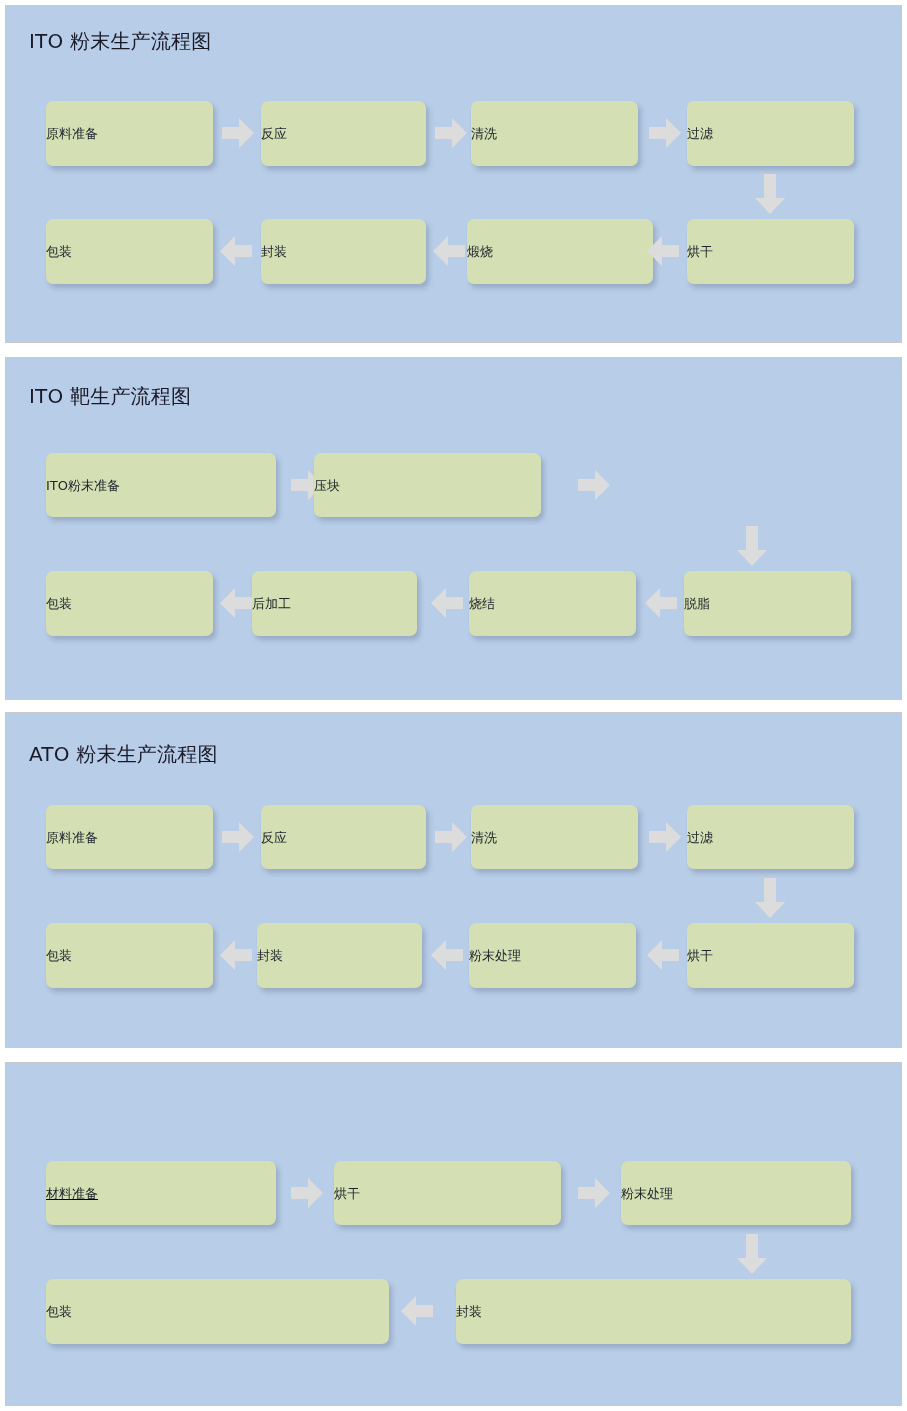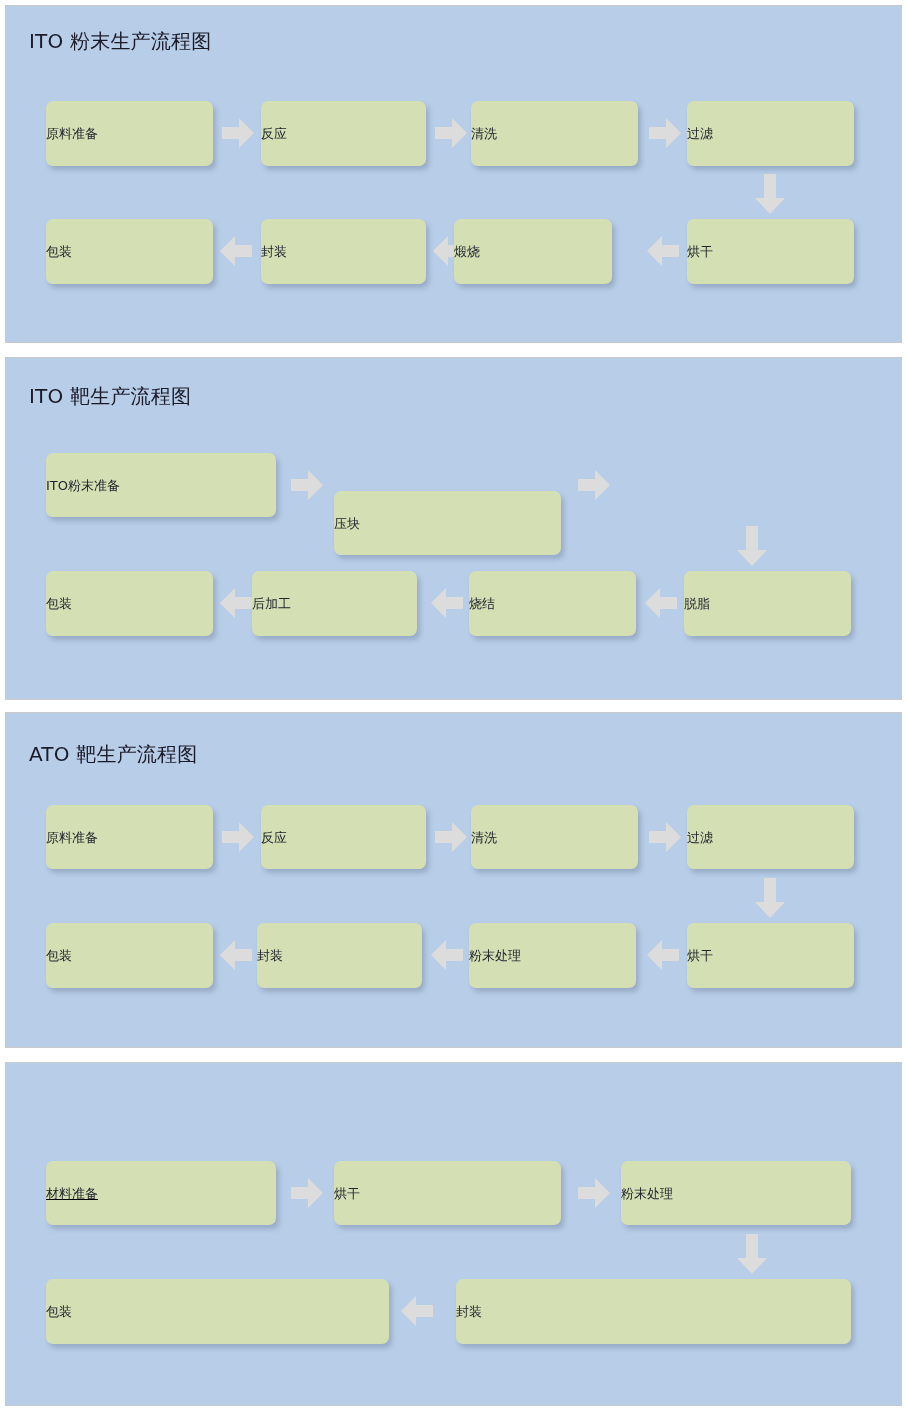--- a/index.html
+++ b/index.html
@@ -110,21 +110,21 @@
         </svg>
     </div>
     <div class="node" style="left:255px; top:213px; width:165px; height:65px;">
       <span class="node-label">封装</span>
     </div>
     <div class="arrow" style="left:427px; top:230px;">
       <svg width="32" height="30" viewBox="0 0 32 30">
           <path d="M32 9 H15 V0 L0 15 L15 30 V21 H32 Z"></path>
         </svg>
     </div>
-    <div class="node" style="left:448px; top:213px; width:158px; height:65px;">
+    <div class="node" style="left:461px; top:213px; width:186px; height:65px;">
       <span class="node-label">煅烧</span>
     </div>
     <div class="arrow" style="left:641px; top:230px;">
       <svg width="32" height="30" viewBox="0 0 32 30">
           <path d="M32 9 H15 V0 L0 15 L15 30 V21 H32 Z"></path>
         </svg>
     </div>
     <div class="node" style="left:681px; top:213px; width:167px; height:65px;">
       <span class="node-label">烘干</span>
     </div>
@@ -134,21 +134,21 @@
     <div class="panel-title" style="left:23px; top:25px;">ITO 靶生产流程图</div>
 
     <div class="node" style="left:40px; top:95px; width:230px; height:64px;">
       <span class="node-label">ITO粉末准备</span>
     </div>
     <div class="arrow" style="left:285px; top:112px;">
       <svg width="32" height="30" viewBox="0 0 32 30">
           <path d="M0 9 H17 V0 L32 15 L17 30 V21 H0 Z"></path>
         </svg>
     </div>
-    <div class="node" style="left:328px; top:95px; width:227px; height:64px;margin-top:38px;">
+    <div class="node" style="left:308px; top:95px; width:227px; height:64px;">
       <span class="node-label">压块</span>
     </div>
     <div class="arrow" style="left:572px; top:112px;">
       <svg width="32" height="30" viewBox="0 0 32 30">
           <path d="M0 9 H17 V0 L32 15 L17 30 V21 H0 Z"></path>
         </svg>
     </div>
 
     <div class="arrow" style="left:731px; top:168px;">
       <svg width="30" height="40" viewBox="0 0 30 40">
@@ -179,21 +179,21 @@
       <svg width="32" height="30" viewBox="0 0 32 30">
           <path d="M32 9 H15 V0 L0 15 L15 30 V21 H32 Z"></path>
         </svg>
     </div>
     <div class="node" style="left:678px; top:213px; width:167px; height:65px;">
       <span class="node-label">脱脂</span>
     </div>
   </div>
 
   <div class="panel" style="top:712px; height:336px;">
-    <div class="panel-title" style="left:23px; top:28px;">ATO 靶生产流程图</div>
+    <div class="panel-title" style="left:23px; top:28px;">ATO 粉末生产流程图</div>
 
     <div class="node" style="left:40px; top:92px; width:167px; height:64px;">
       <span class="node-label">原料准备</span>
     </div>
     <div class="arrow" style="left:216px; top:109px;">
       <svg width="32" height="30" viewBox="0 0 32 30">
           <path d="M0 9 H17 V0 L32 15 L17 30 V21 H0 Z"></path>
         </svg>
     </div>
     <div class="node" style="left:255px; top:92px; width:165px; height:64px;">

